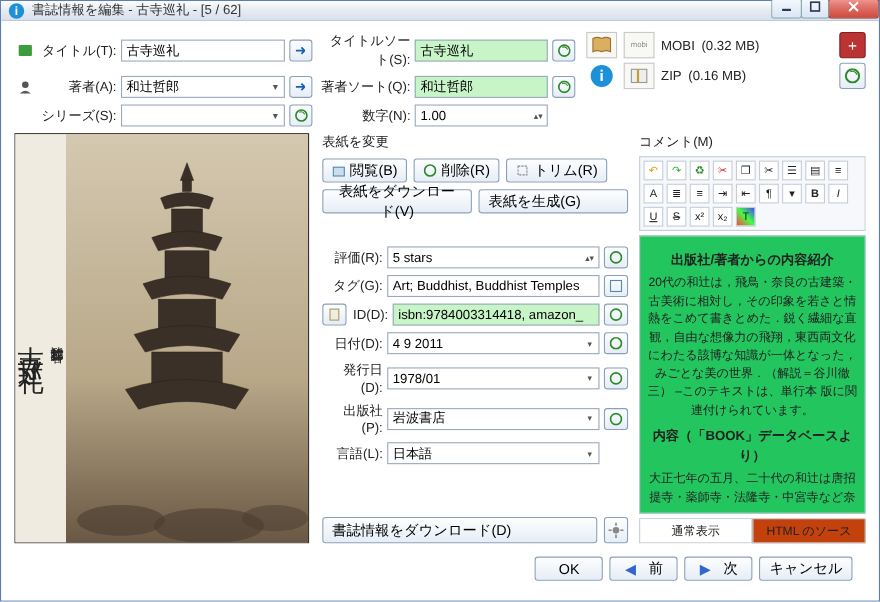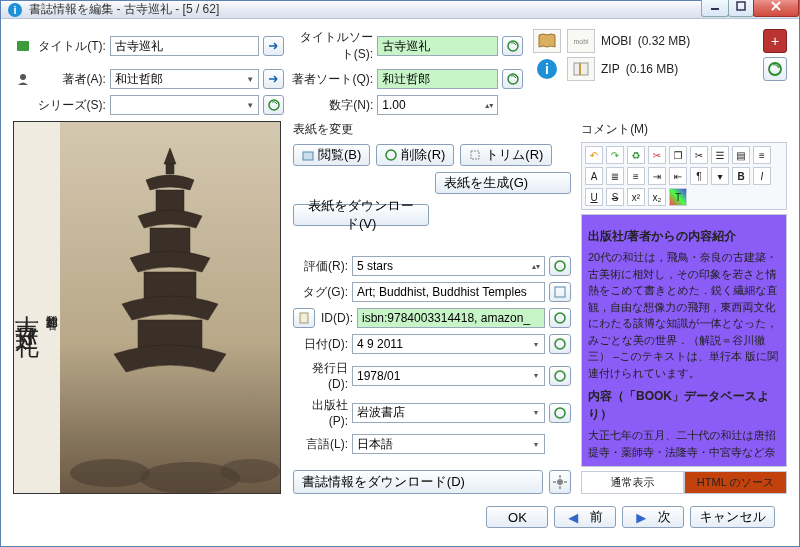--- a/index.html
+++ b/index.html
@@ -38,21 +38,21 @@
 .center-col{ flex:1; display:flex; flex-direction:column; gap:6px; }
 .section-label{ font-size:12px; }
 .btn{ height:22px; border:1px solid #8aa0b8; background:linear-gradient(#fdfeff,#e6edf6); border-radius:3px; padding:0 8px; display:inline-flex; align-items:center; gap:4px; font-size:13px;}
 .btn-row{ display:flex; gap:6px; }
 .meta-row{ display:flex; align-items:center; gap:4px; }
 .meta-lbl{ width:55px; text-align:right; }
 .meta-input{ flex:1; }
 .right-col{ width:206px; display:flex; flex-direction:column; gap:4px; }
 .toolbar{ border:1px solid #c4ccd8; padding:3px; display:flex; flex-wrap:wrap; gap:3px; background:#f6f8fb; font-size:11px;}
 .tbtn{ width:18px; height:18px; border:1px solid #c4ccd8; background:#fff; display:inline-flex; align-items:center; justify-content:center; font-size:10px;}
-.comment-body{ flex:1; border:1px solid #c4ccd8; padding:6px; overflow:hidden; font-size:11px; line-height:1.5; background:#8b5cf6;}
+.comment-body{ flex:1; border:1px solid #c4ccd8; padding:6px; overflow:hidden; font-size:11px; line-height:1.5; background:#22c55e;text-align:center;}
 .comment-body h4{ font-size:12px; font-weight:bold; margin:6px 0 4px 0;}
 .tabs{ display:flex; border-top:1px solid #c4ccd8;}
 .tab{ flex:1; border:1px solid #c4ccd8; border-top:none; padding:3px; text-align:center; background:#c2410c; font-size:11px;}
 .tab.active{ background:#fff;}
 .dl-btn{ height:24px; }
 .footer{ display:flex; justify-content:flex-end; gap:6px; padding:6px 12px 10px 0;}
 .footer .btn{ min-width:62px; justify-content:center;}
 svg{display:block;}
 </style>
 </head>
@@ -241,21 +241,21 @@
               <span>削除(R)</span>
             </button>
           <button class="btn">
               <svg width="12" height="12">
                 <rect x="2" y="2" width="8" height="8" fill="none" stroke="#888" stroke-dasharray="2 1"></rect>
               </svg>
               <span>トリム(R)</span>
             </button>
         </div>
         <div class="btn-row">
-          <button class="btn" style="flex:1;margin-top:32px;">
+          <button class="btn" style="flex:1;">
               <span>表紙をダウンロード(V)</span>
             </button>
           <button class="btn" style="flex:1;">
               <span>表紙を生成(G)</span>
             </button>
         </div>
         <div style="height:18px;"></div>
 
         <div class="meta-row">
           <span class="meta-lbl">評価(R):</span>

